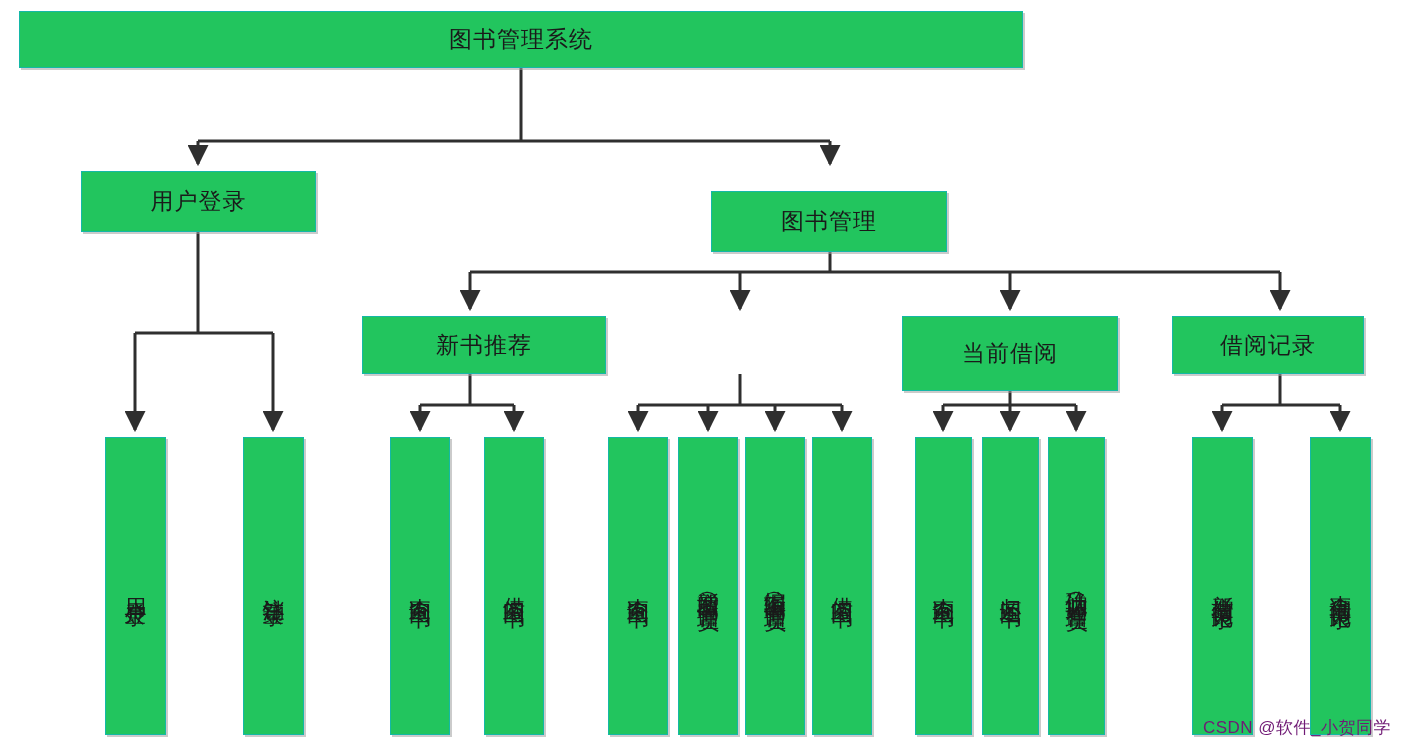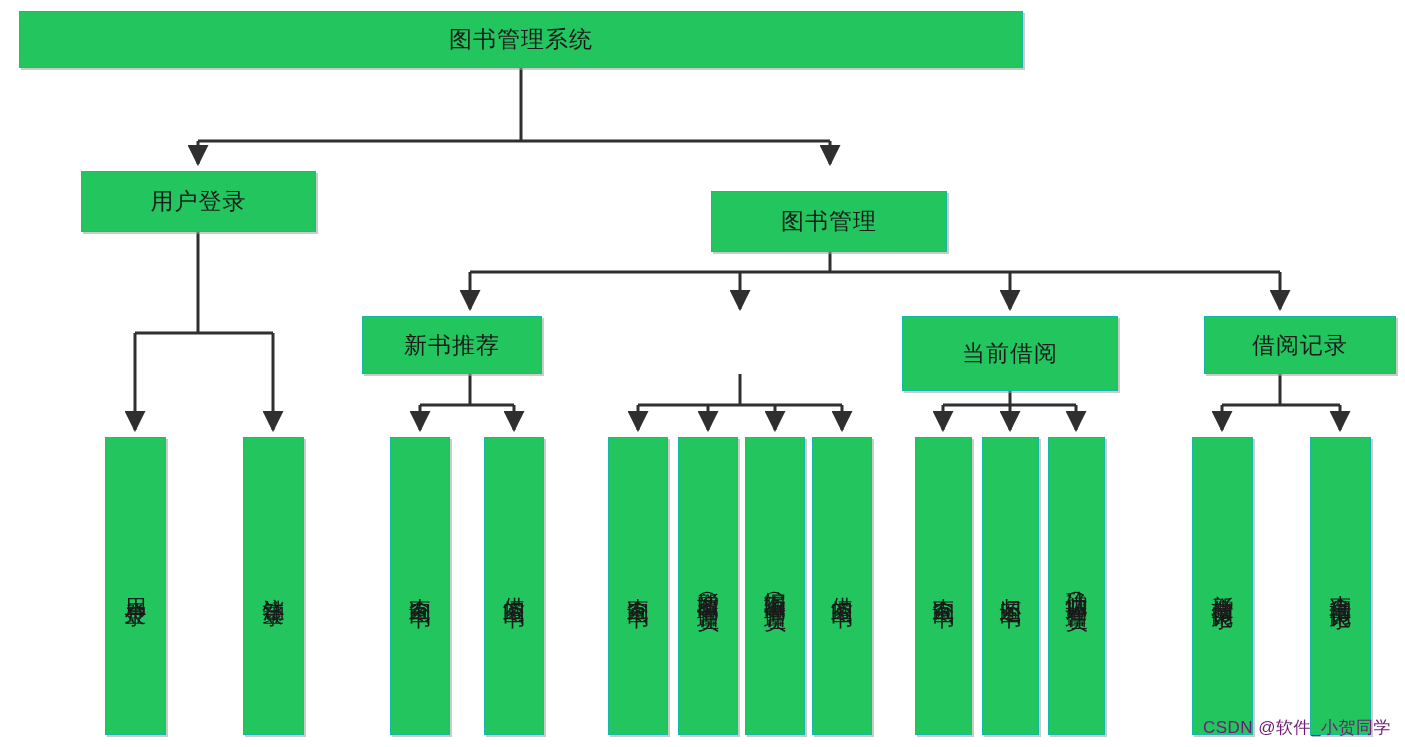--- a/index.html
+++ b/index.html
@@ -124,27 +124,27 @@
     <span>图书管理系统</span>
   </div>
 
   <div class="node h-node" style="left: 81px; top: 171px; width: 235px; height: 61px;">
     <span>用户登录</span>
   </div>
   <div class="node h-node" style="left: 711px; top: 171px; width: 236px; height: 61px; margin-top: 20px;">
     <span>图书管理</span>
   </div>
 
-  <div class="node h-node" style="left: 362px; top: 316px; width: 180px; height: 58px; font-family: Liberation Serif, serif;">
+  <div class="node h-node" style="left: 362px; top: 316px; width: 244px; height: 58px; font-family: Liberation Serif, serif;">
     <span>新书推荐</span>
   </div>
   <div class="node h-node" style="left: 902px; top: 316px; width: 216px; height: 75px;">
     <span>当前借阅</span>
   </div>
-  <div class="node h-node" style="left: 1204px; top: 316px; width: 192px; height: 58px;">
+  <div class="node h-node" style="left: 1172px; top: 316px; width: 192px; height: 58px;">
     <span>借阅记录</span>
   </div>
 
   <div class="node v-node" style="left: 105px; top: 437px; width: 61px; height: 298px;">
     <span class="v-label">用户登录</span>
   </div>
   <div class="node v-node" style="left: 243px; top: 437px; width: 61px; height: 298px;">
     <span class="v-label">注销登录</span>
   </div>
   <div class="node v-node" style="left: 390px; top: 437px; width: 60px; height: 298px;">

